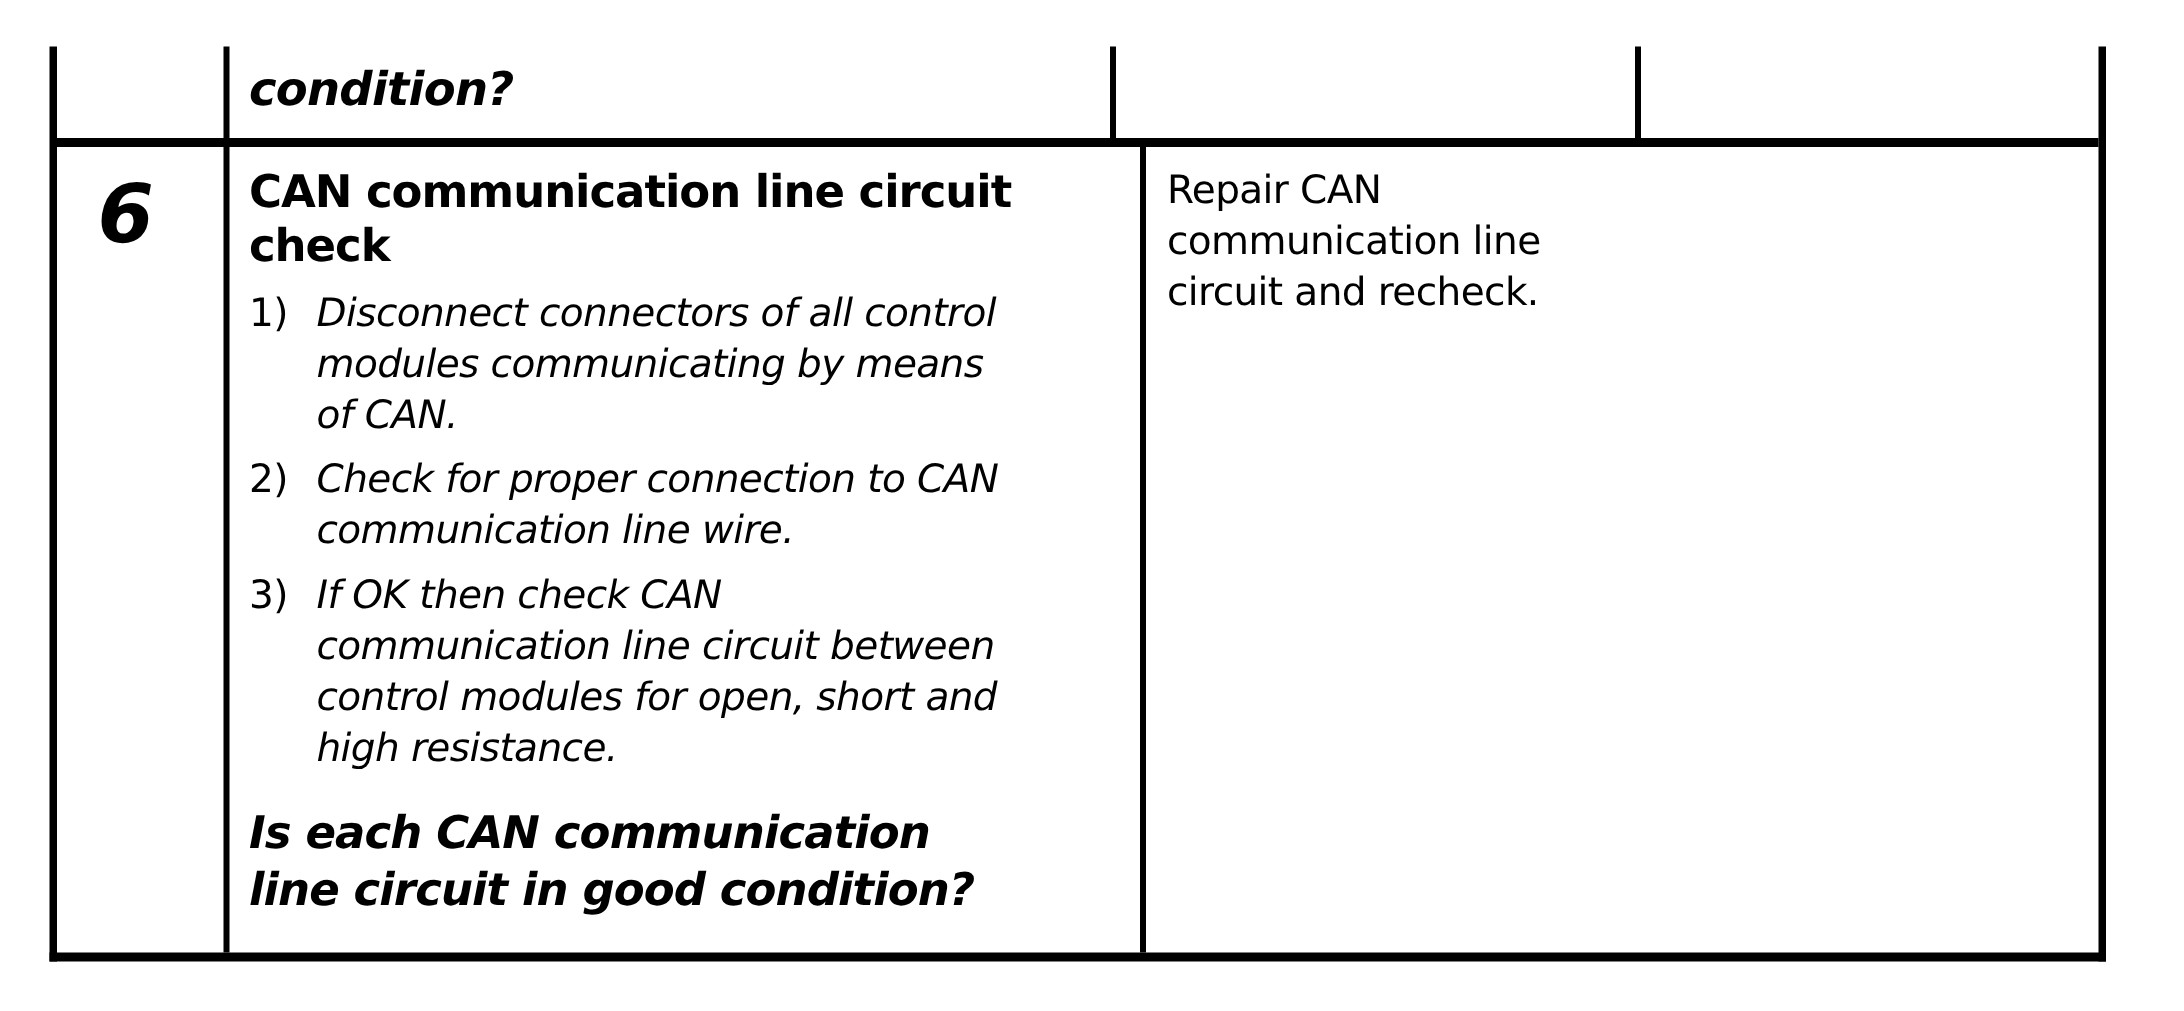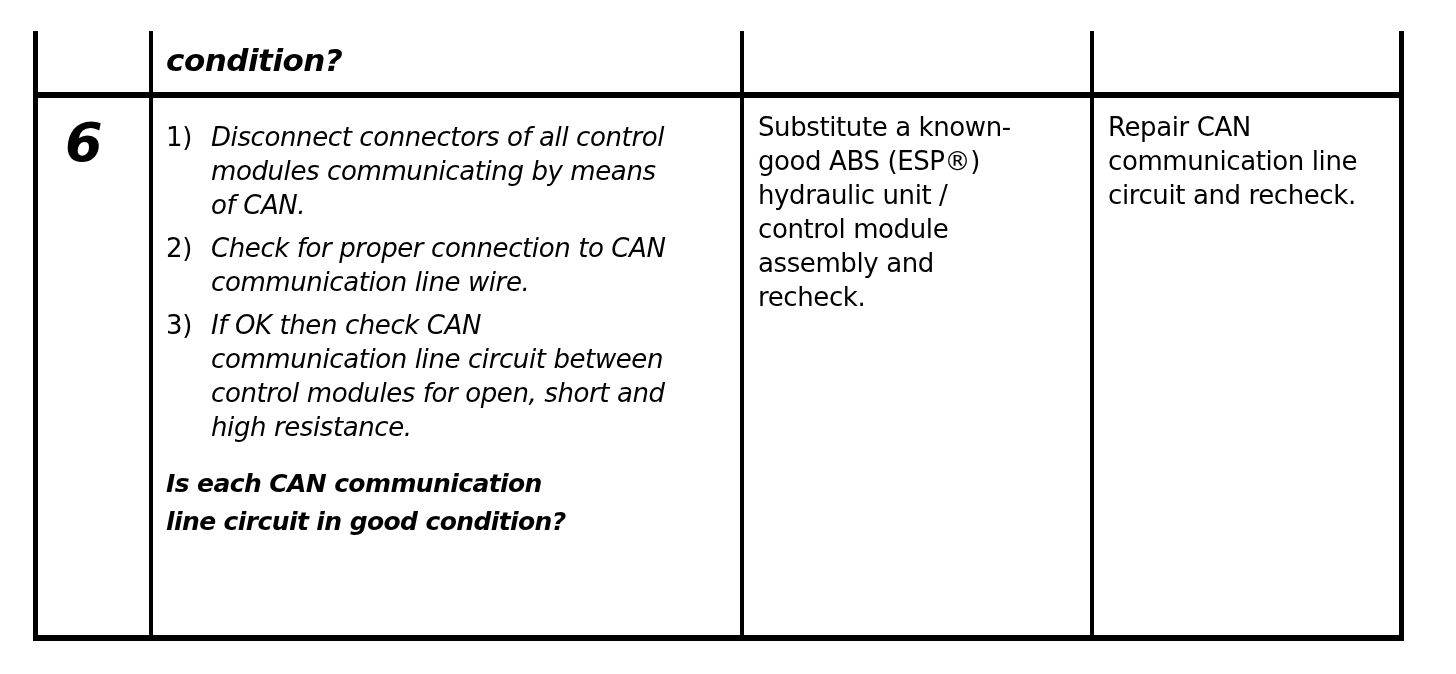--- a/index.html
+++ b/index.html
@@ -77,21 +77,21 @@
     line-height: 34px;
     letter-spacing: -0.4px;
     margin-top: 9px;
     white-space: nowrap;
   }
   .step-num { flex: 0 0 45px; width: 45px; }
   .step-text { flex: 1 1 auto; font-style: italic; }
   .proc-question {
     font-weight: bold;
     font-style: italic;
-    font-size: 25px;
+    font-size: 30px;
     line-height: 38px;
     letter-spacing: -0.6px;
     margin-top: 21px;
     white-space: nowrap;
   }
   .action-cell {
     font-size: 26px;
     line-height: 34px;
     letter-spacing: -0.4px;
     padding: 12px 6px 0 14px;
@@ -113,38 +113,38 @@
       <div class="cell c4"></div>
     </div>
 
     <div class="trow trow-main">
 
       <div class="cell c1">
         <div class="step-number">6</div>
       </div>
 
       <div class="cell c2 procedure-cell">
+        <div class="proc-title">CAN communication line circuit<br>check</div>
 
         <div class="steps">
           <div class="step-item">
             <div class="step-num">1)</div>
             <div class="step-text">Disconnect connectors of all control<br>modules communicating by means<br>of CAN.</div>
           </div>
           <div class="step-item">
             <div class="step-num">2)</div>
             <div class="step-text">Check for proper connection to CAN<br>communication line wire.</div>
           </div>
           <div class="step-item">
             <div class="step-num">3)</div>
             <div class="step-text">If OK then check CAN<br>communication line circuit between<br>control modules for open, short and<br>high resistance.</div>
           </div>
         </div>
 
         <div class="proc-question">Is each CAN communication<br>line circuit in good condition?</div>
       </div>
 
-      <div class="cell c3 action-cell">Substitute a known-<br>good ABS (ESP®)<br>hydraulic unit /<br>control module<br>assembly and<br>recheck.</div>
 
       <div class="cell c4 action-cell">Repair CAN<br>communication line<br>circuit and recheck.</div>
 
     </div>
   </div>
 </div>
 
 </body></html>

